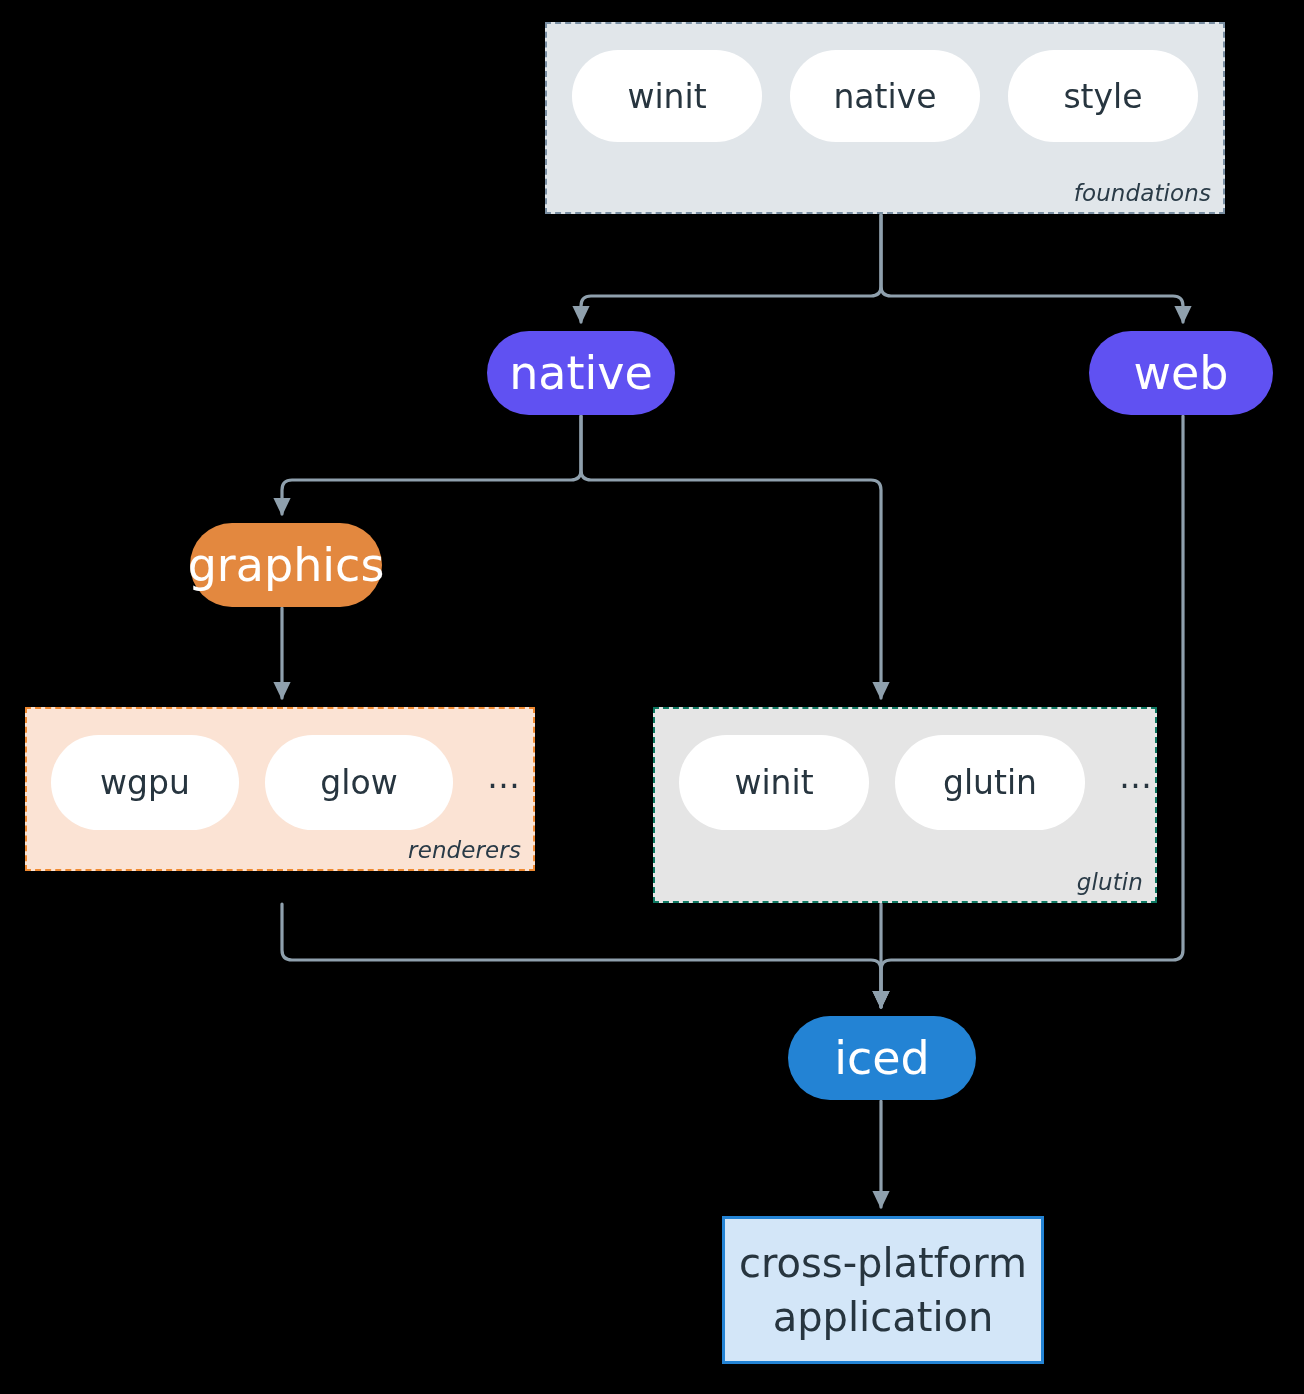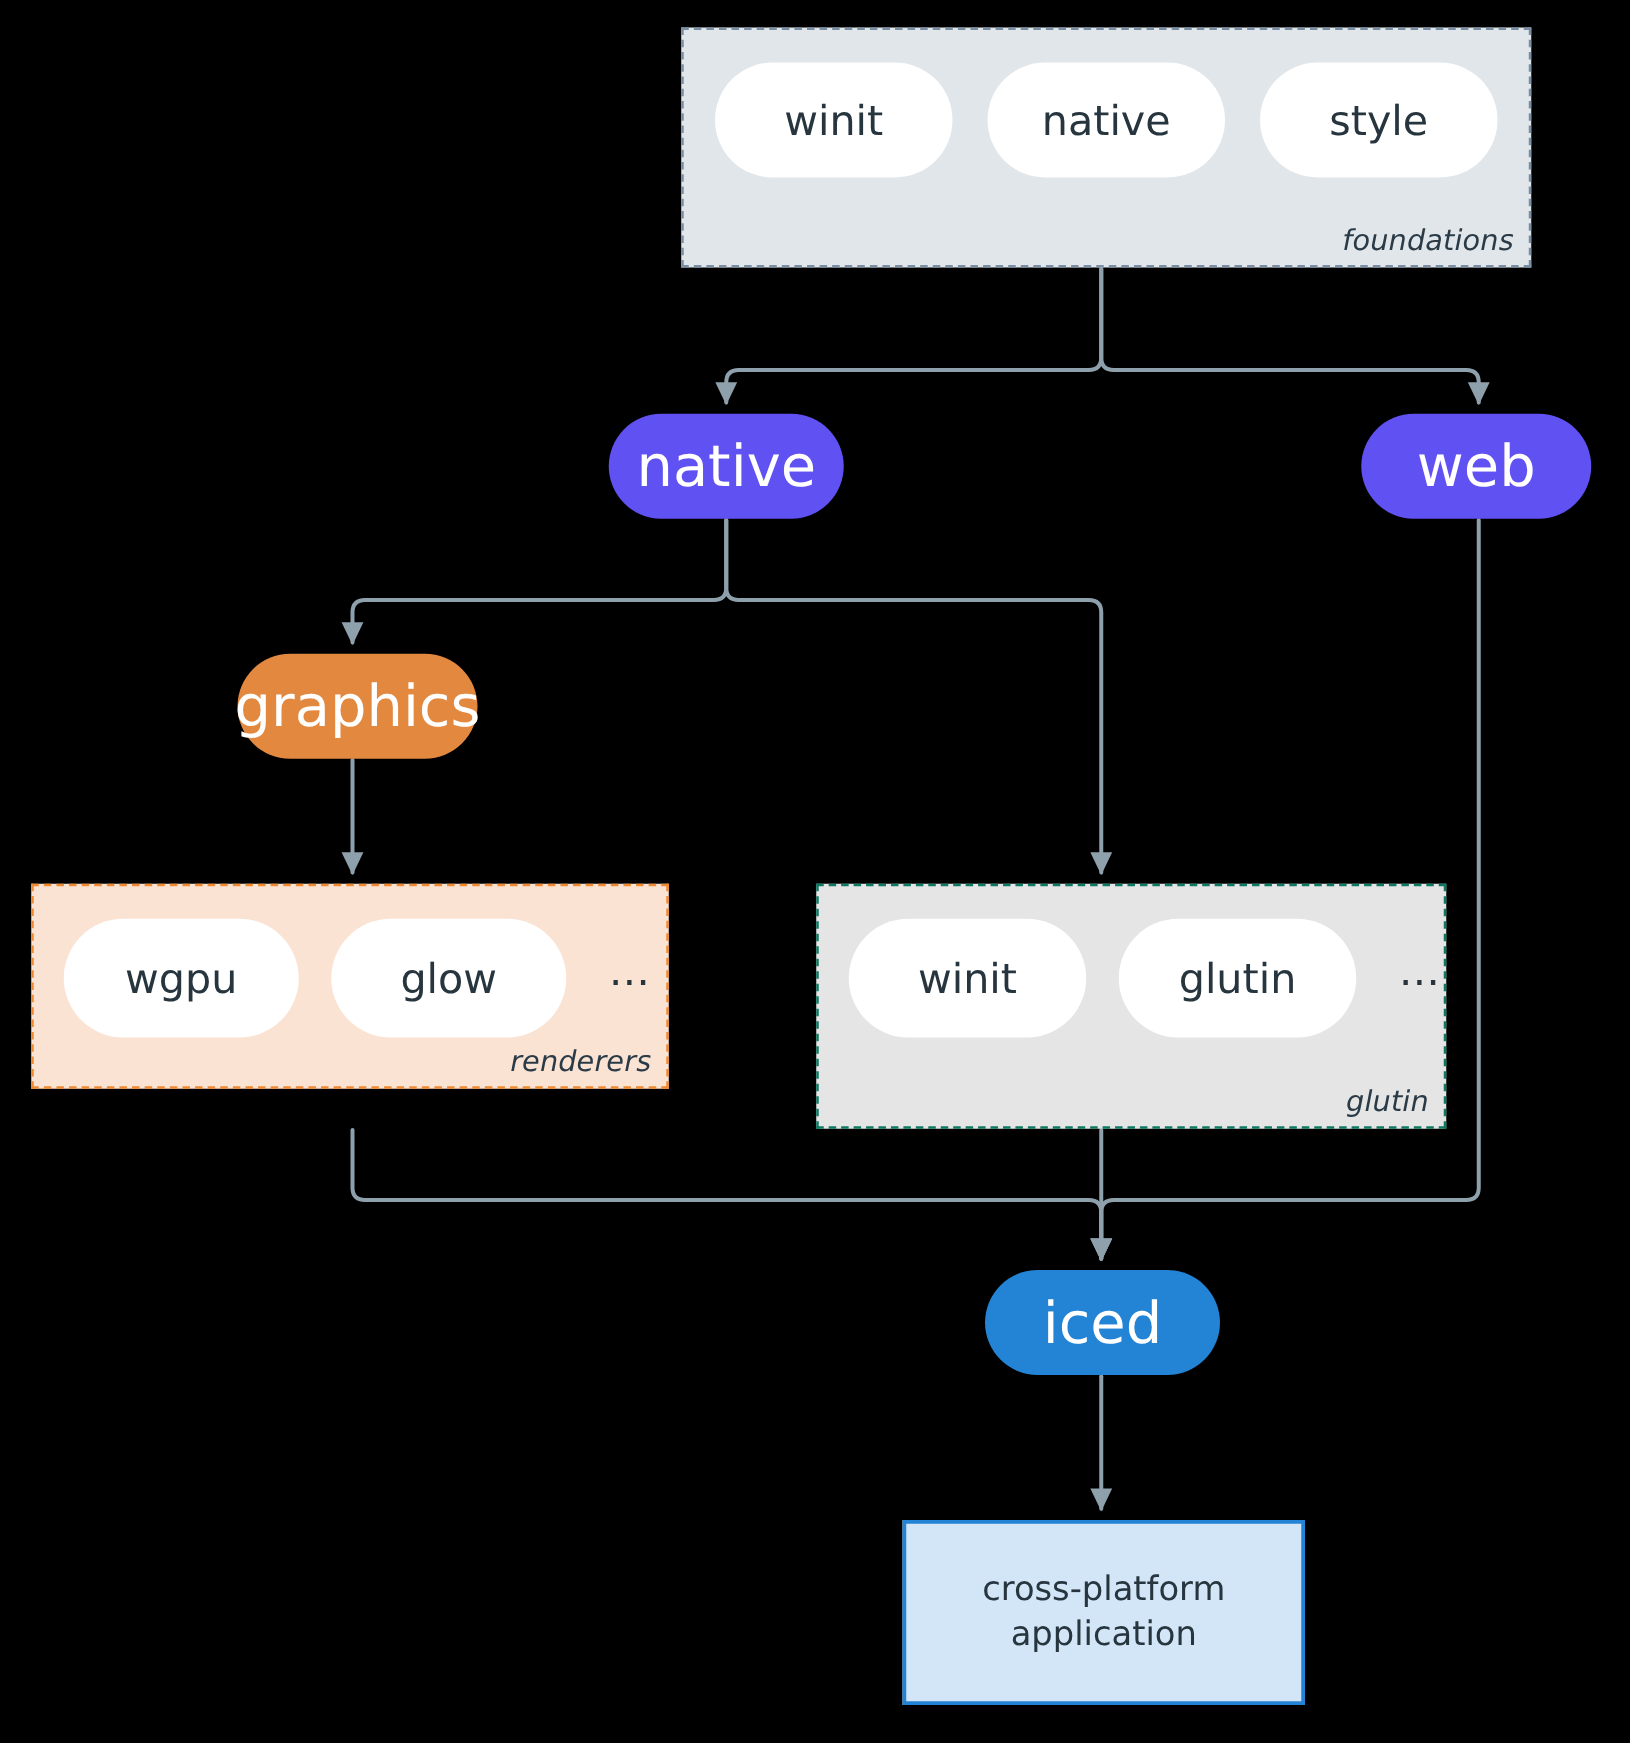--- a/index.html
+++ b/index.html
@@ -124,21 +124,21 @@
     position: absolute;
     left: 722px; top: 1216px; width: 322px; height: 148px;
     background: #d3e6f8;
     border: 3px solid #2383d4;
     box-sizing: border-box;
     display: flex;
     flex-direction: column;
     align-items: center;
     justify-content: center;
     color: #27353f;
-    font-size: 27px;
+    font-size: 40px;
     line-height: 1.35;
   }
   #node-application span { display: block; }
 </style>
 </head>
 <body>
 
 <div id="stage">
 
   <svg id="edges" viewBox="0 0 1304 1394">

